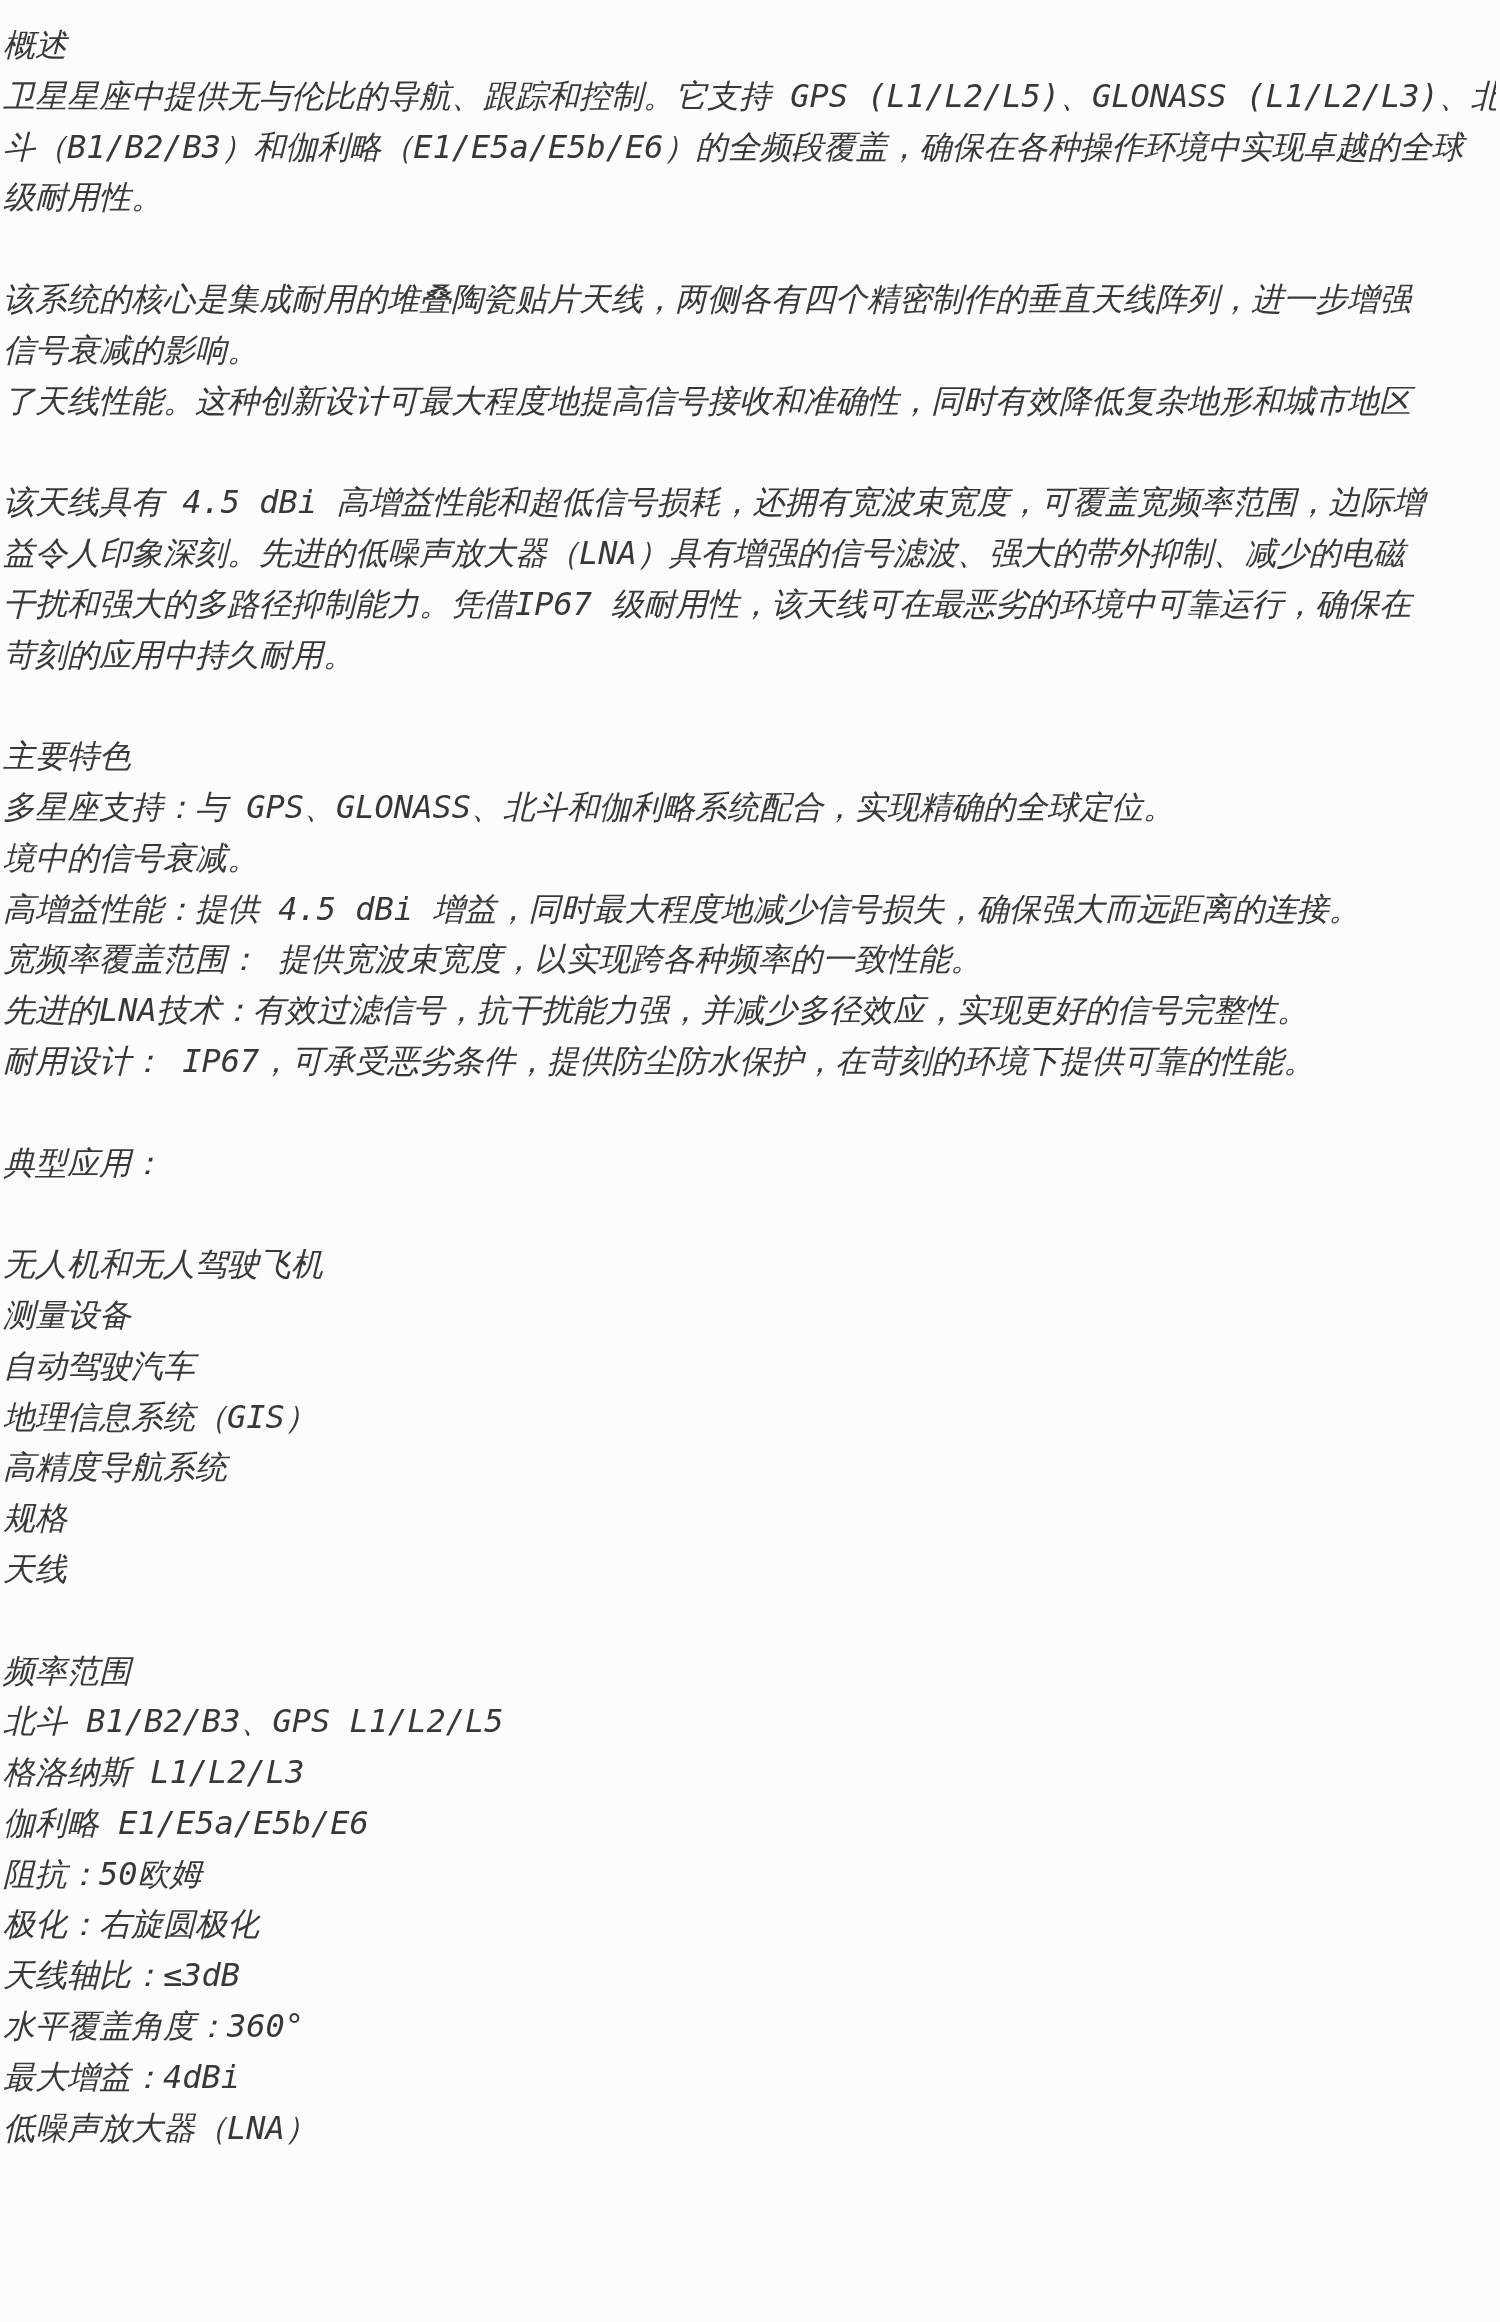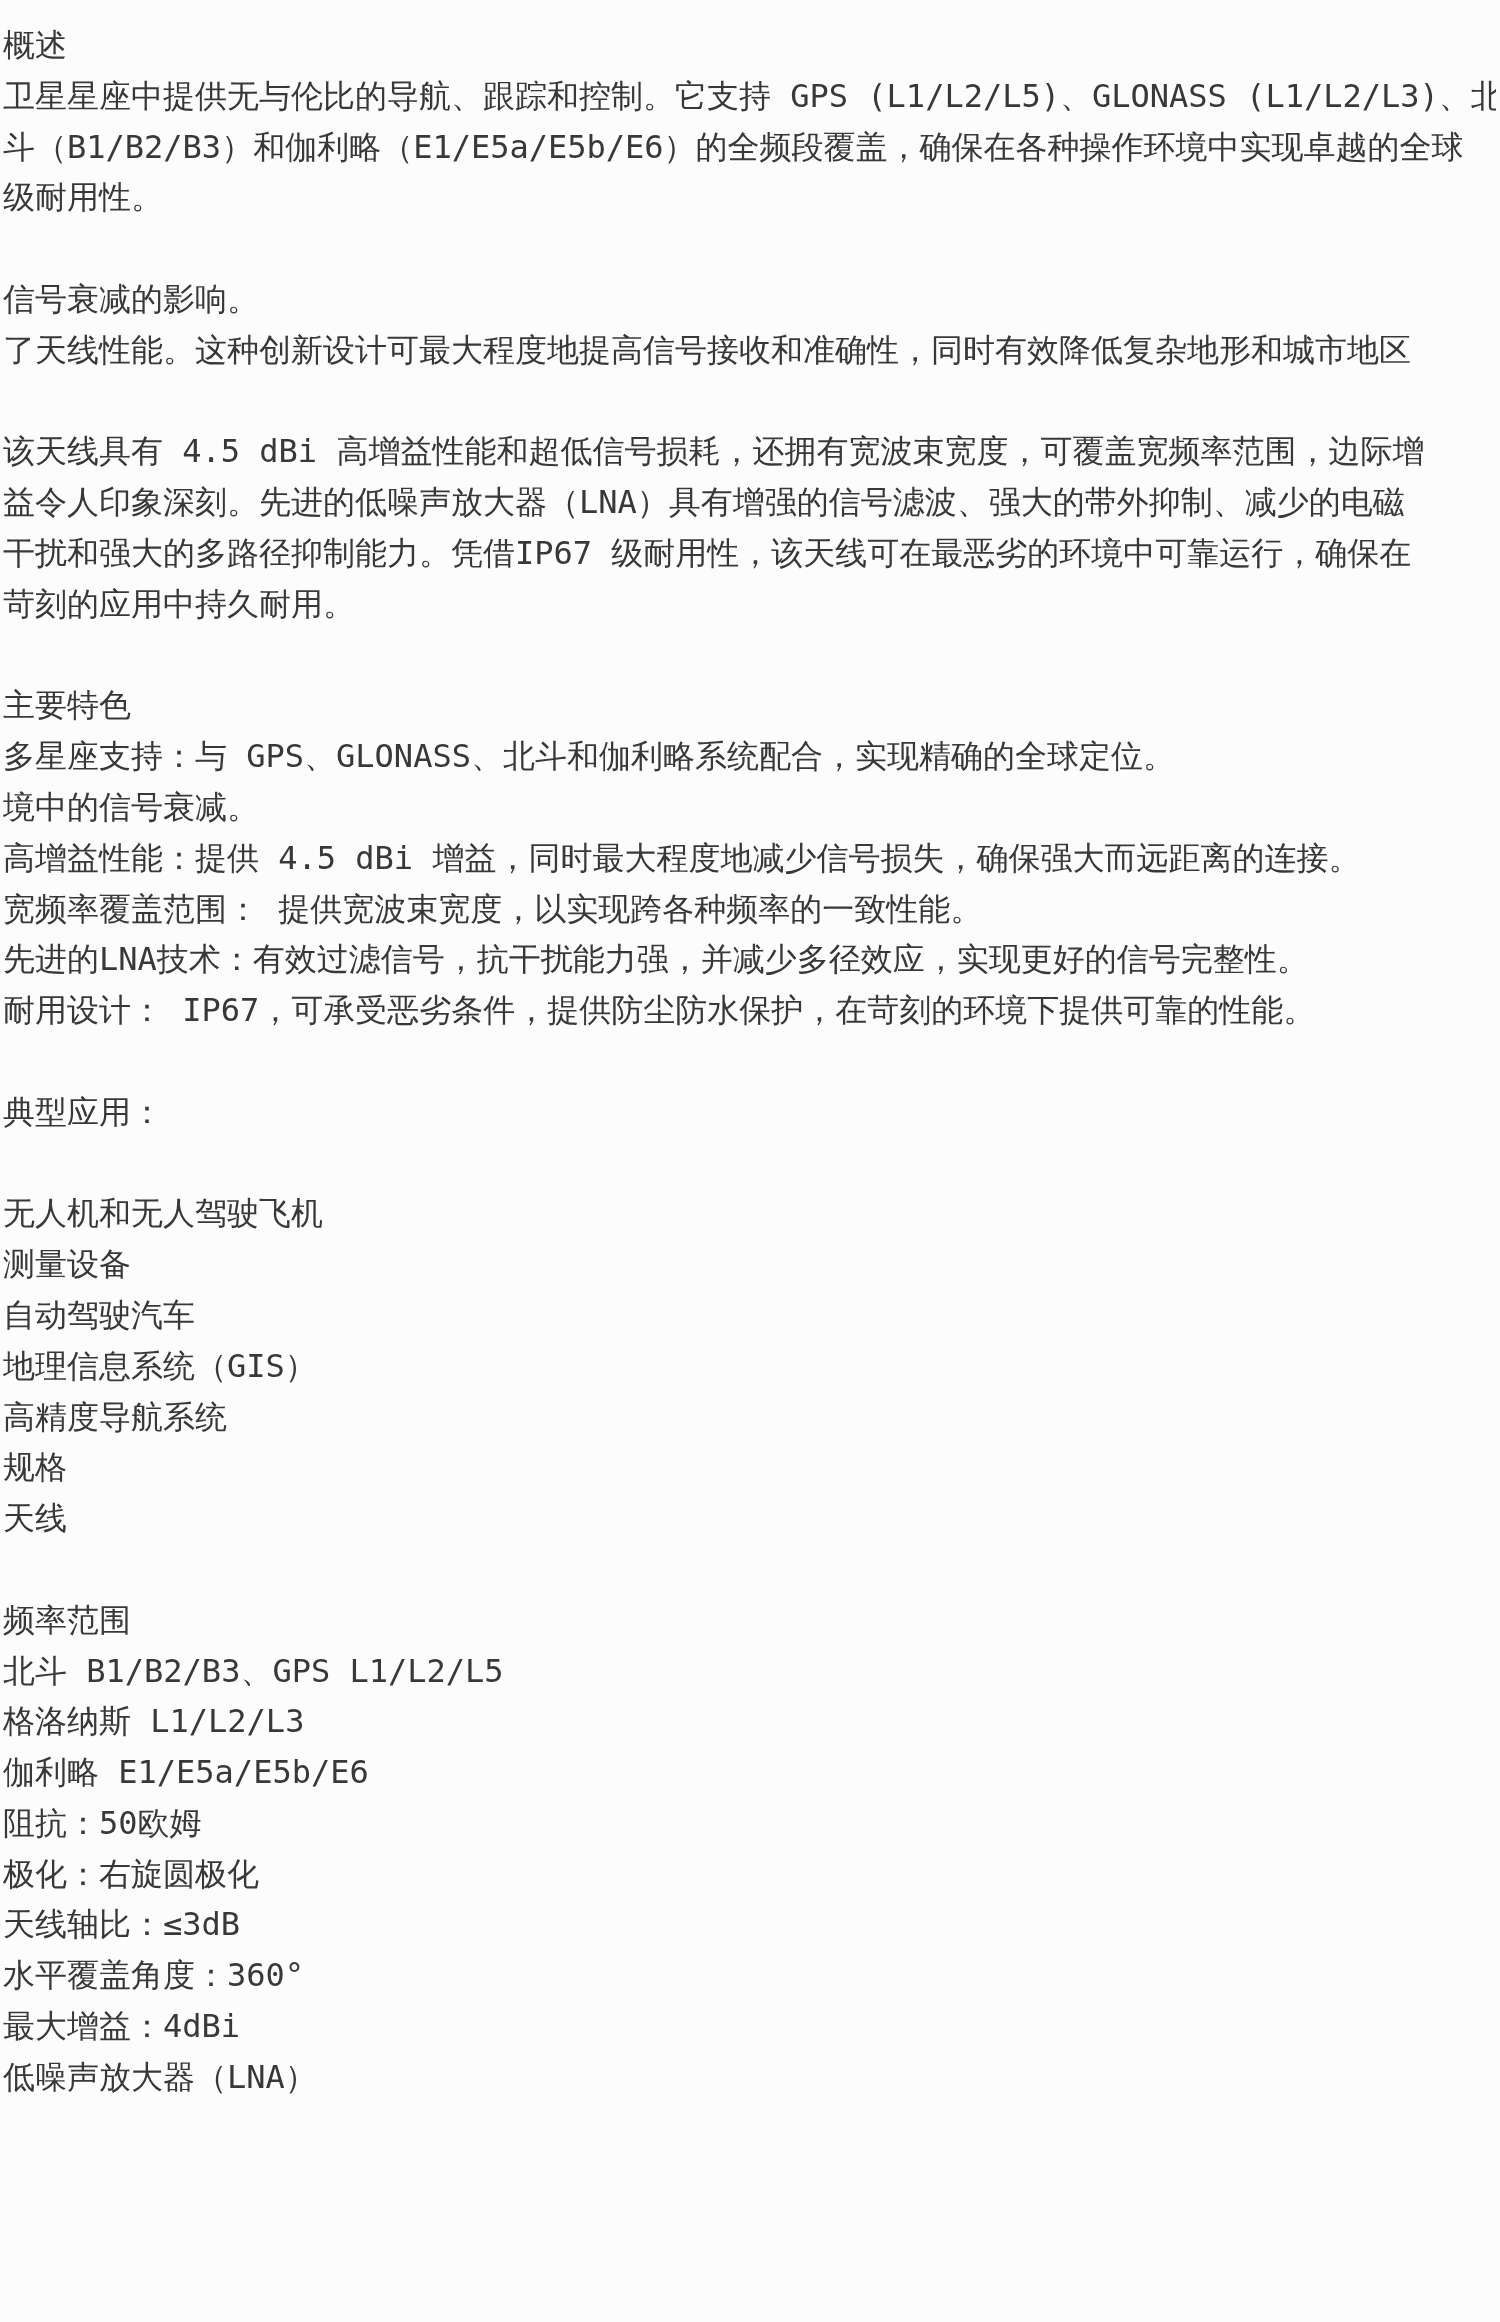--- a/index.html
+++ b/index.html
@@ -13,36 +13,38 @@
     overflow: hidden;
   }
   .doc {
     box-sizing: border-box;
     width: 1500px;
     padding: 20px 4px 0 3px;
     font-family: "DejaVu Sans Mono", "DejaVu Sans", sans-serif;
     font-size: 32px;
     line-height: 50.8px;
     color: #383838;
+    font-style: italic;
   }
   .line {
     height: 50.8px;
     white-space: nowrap;
     overflow: hidden;
   }
 </style>
 </head>
 <body>
 
 <div class="doc" id="doc">
     <div class="line">概述</div>
     <div class="line">卫星星座中提供无与伦比的导航、跟踪和控制。它支持 GPS (L1/L2/L5)、GLONASS (L1/L2/L3)、北</div>
     <div class="line">斗（B1/B2/B3）和伽利略（E1/E5a/E5b/E6）的全频段覆盖，确保在各种操作环境中实现卓越的全球</div>
     <div class="line">级耐用性。</div>
     <div class="line"></div>
+    <div class="line">该系统的核心是集成耐用的堆叠陶瓷贴片天线，两侧各有四个精密制作的垂直天线阵列，进一步增强</div>
     <div class="line">信号衰减的影响。</div>
     <div class="line">了天线性能。这种创新设计可最大程度地提高信号接收和准确性，同时有效降低复杂地形和城市地区</div>
     <div class="line"></div>
     <div class="line">该天线具有 4.5 dBi 高增益性能和超低信号损耗，还拥有宽波束宽度，可覆盖宽频率范围，边际增</div>
     <div class="line">益令人印象深刻。先进的低噪声放大器（LNA）具有增强的信号滤波、强大的带外抑制、减少的电磁</div>
     <div class="line">干扰和强大的多路径抑制能力。凭借IP67 级耐用性，该天线可在最恶劣的环境中可靠运行，确保在</div>
     <div class="line">苛刻的应用中持久耐用。</div>
     <div class="line"></div>
     <div class="line">主要特色</div>
     <div class="line">多星座支持：与 GPS、GLONASS、北斗和伽利略系统配合，实现精确的全球定位。</div>

